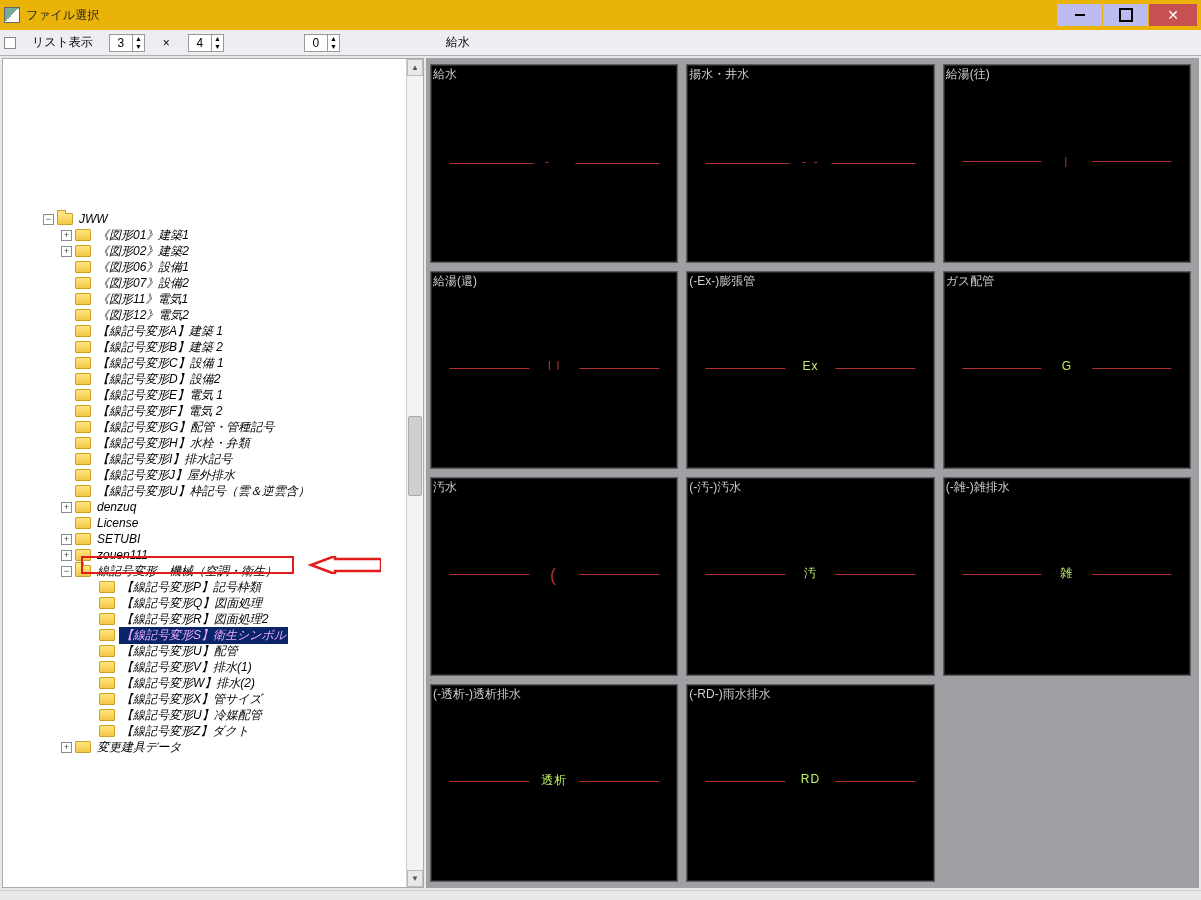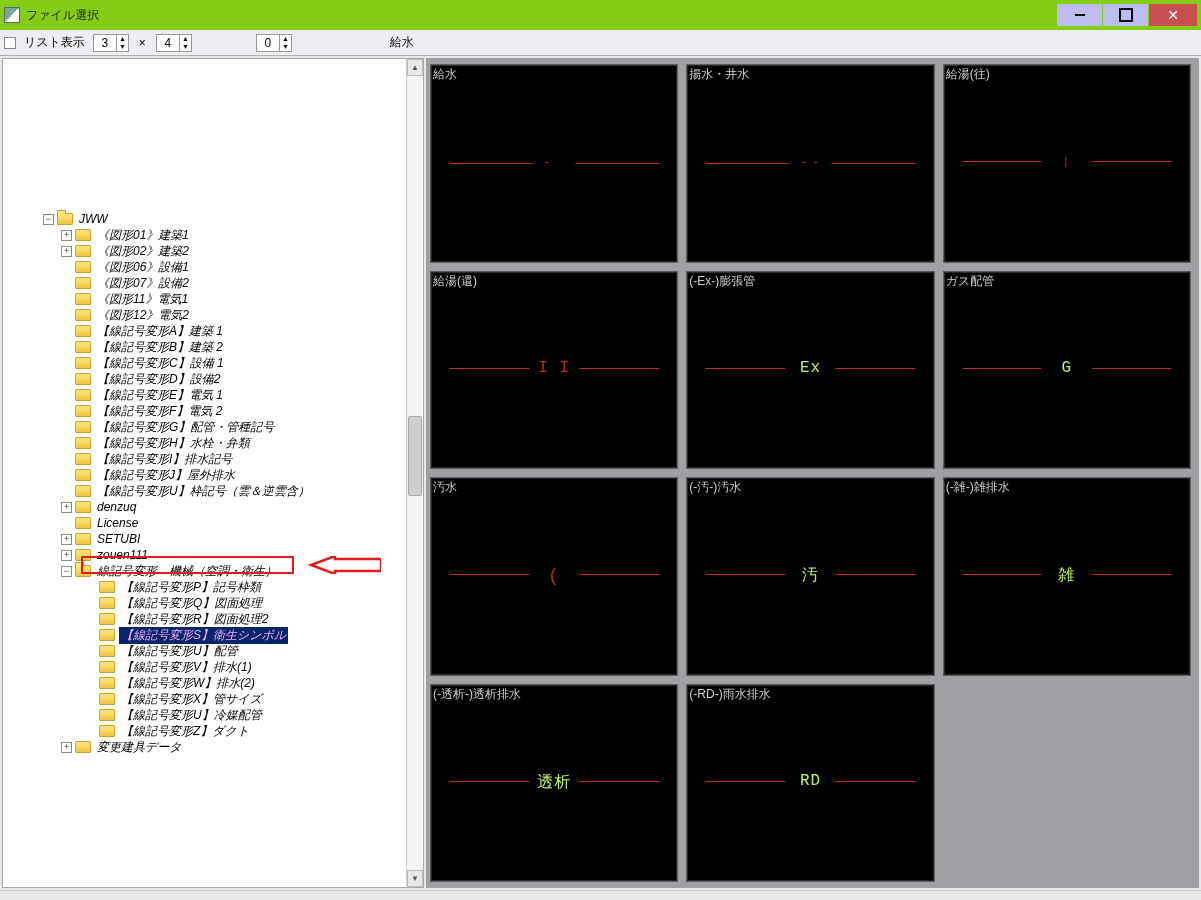--- a/index.html
+++ b/index.html
@@ -9,21 +9,21 @@
     font-size: 12px;
     background: #e8e8e8;
     width: 1201px;
     height: 900px;
     overflow: hidden;
     display: flex;
     flex-direction: column;
   }
   .titlebar {
     height: 30px;
-    background: #84cc16;
+    background: #eab308;
     display: flex;
     align-items: center;
     padding: 0 4px;
   }
   .titlebar-icon {
     width: 16px; height: 16px;
     background: linear-gradient(135deg, #7a9 0 50%, #fff 50% 100%);
     margin-right: 6px;
     border: 1px solid #666;
   }
@@ -40,21 +40,21 @@
   .tbtn.max::before { content:""; display:block; width:10px; height:10px; border:2px solid #000; }
   .tbtn.close { background:#c75050; color:#fff; width:48px;}
   .tbtn.close::before { content:"✕"; font-size:14px; }
 
   .toolbar {
     height: 26px;
     background: #eeeef2;
     border-bottom: 1px solid #b0b0b0;
     display: flex; align-items: center;
     padding: 0 4px;
-    gap: 8px;
+    gap: 16px;
   }
   .chk { width:12px; height:12px; border:1px solid #888; background:#fff; display:inline-block; }
   .spinbox {
     display:flex; align-items:center; background:#fff; border:1px solid #999; height:18px;
   }
   .spinbox input { border:none; width:22px; text-align:center; font-size:12px; padding:0;}
   .spinbtns { display:flex; flex-direction:column; }
   .spinbtns span { width:12px; height:8px; font-size:7px; line-height:8px; text-align:center; border-left:1px solid #999; }
   .toolbar .xsep { padding:0 2px; }
   .toolbar .lbl-preview { margin-left:90px; }
@@ -143,22 +143,22 @@
     position:absolute; top:1px; left:2px;
     color:#d0d0d0; font-size:12px;
     text-shadow:none;
   }
   .sym {
     position:absolute; top:50%; left:50%; transform:translate(-50%,-50%);
     width:85%; height:2px;
   }
   .sym .txt {
     position:absolute; top:-10px; left:50%; transform:translateX(-50%);
-    color:#b4302a; font-size:16px; letter-spacing:1px;
-    background:#000; padding:0 4px;font-family:Liberation Mono, monospace;
+    color:#b4302a; font-size:12px; letter-spacing:1px;
+    background:#000; padding:0 4px;
   }
   .sym .txt.cyan { color:#bef264; }
   .dash-center::before, .dash-center::after{
     content:""; position:absolute; top:-1px; height:1px; background:#b4302a;
   }
   .dash-center::before{ left:0; width:38%; }
   .dash-center::after{ right:0; width:38%; }
   .dash-dot { border:none; height:0;}
   .dash-dot::before{content:""; position:absolute; left:0; top:0; width:40%; border-top:1px solid #b4302a;}
   .dash-dot::after{content:""; position:absolute; right:0; top:0; width:40%; border-top:1px solid #b4302a;}

